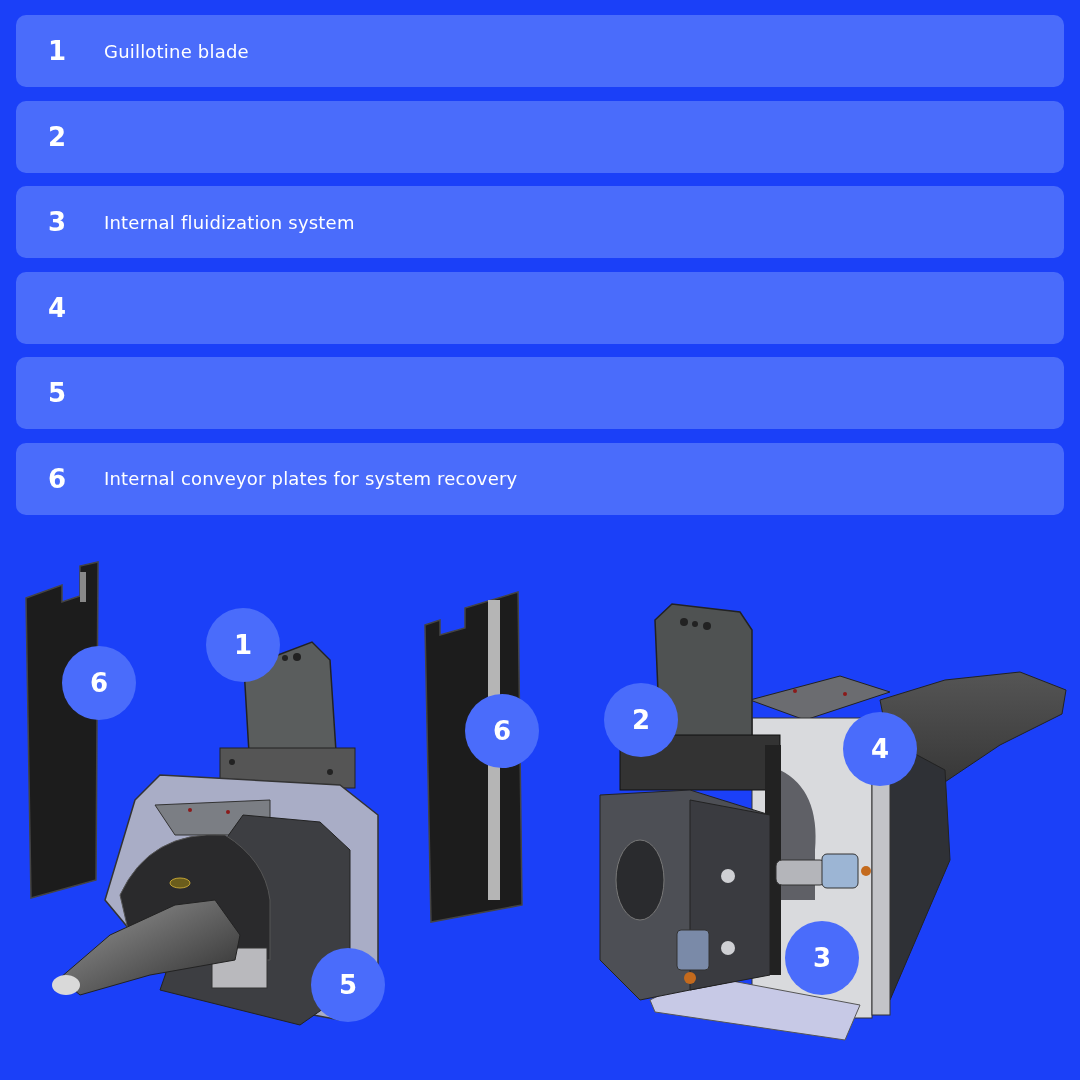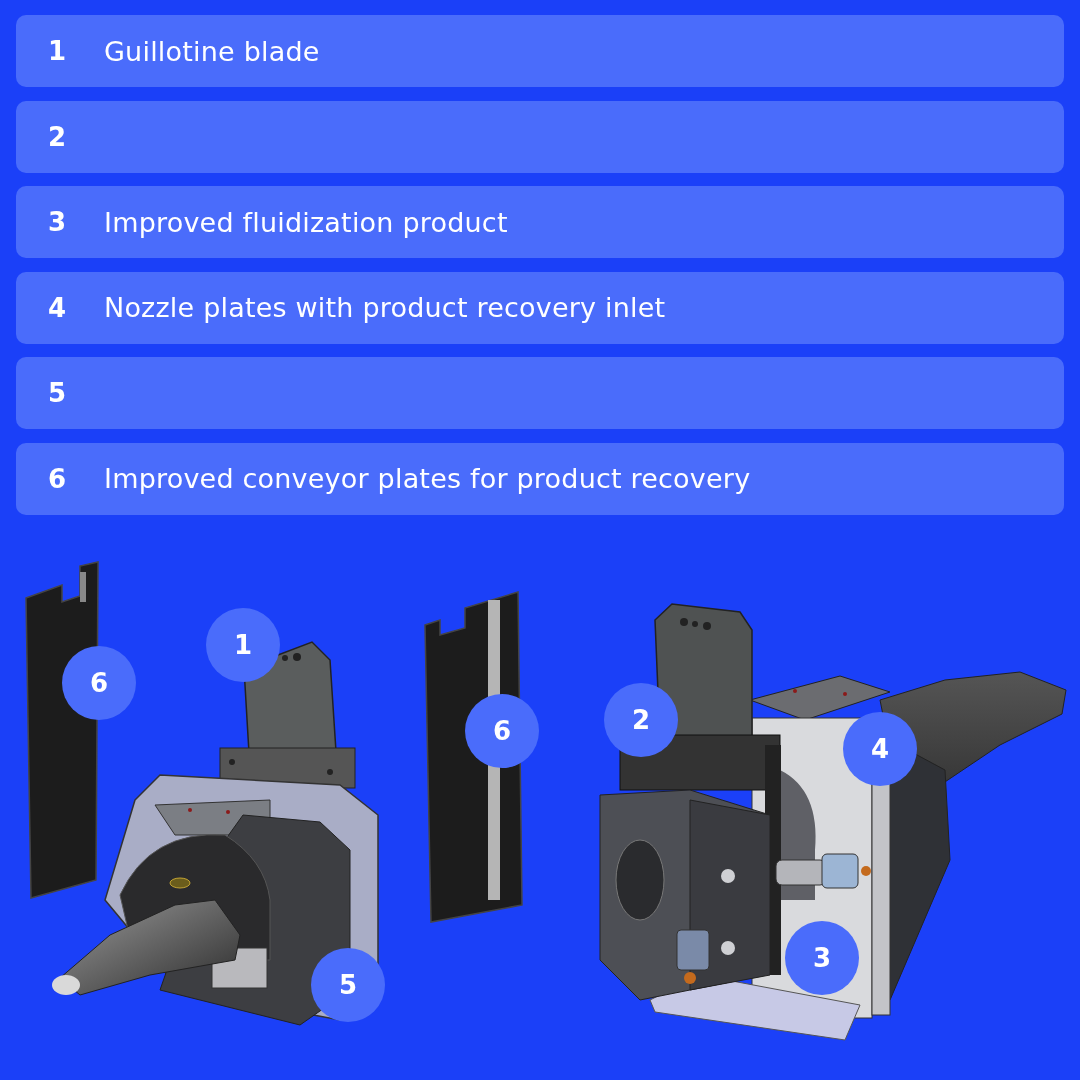--- a/index.html
+++ b/index.html
@@ -1,48 +1,47 @@
 <!DOCTYPE html>
 <html><head>
 <meta charset="utf-8">
 <style>
   html,body{margin:0;padding:0;}
   body{width:1080px;height:1080px;background:#1b40f8;position:relative;overflow:hidden;font-family:"DejaVu Sans","Liberation Sans",sans-serif;}
   .legend{position:absolute;left:16px;top:15px;width:1048px;}
   .row{height:72px;margin-bottom:13.5px;background:#4a6cfb;border-radius:10px;display:flex;align-items:center;color:#fff;}
   .num{width:88px;text-align:left;padding-left:32px;box-sizing:border-box;font-weight:bold;font-size:26px;}
-  .label{font-size:27px;letter-spacing:0.2px;}
+  .label{font-size:18px;letter-spacing:0.2px;}
   .scene{position:absolute;left:0;top:540px;width:1080px;height:540px;}
   .badge{position:absolute;width:74px;height:74px;border-radius:50%;background:#4a6cfb;color:#fff;font-weight:bold;font-size:26px;display:flex;align-items:center;justify-content:center;}
 </style>
 </head>
 <body>
 
 <div class="legend">
   <div class="row">
     <span class="num">1</span>
     <span class="label">Guillotine blade</span>
   </div>
   <div class="row">
     <span class="num">2</span>
   </div>
   <div class="row">
     <span class="num">3</span>
-    <span class="label">Improved fluidization product</span>
+    <span class="label">Internal fluidization system</span>
   </div>
   <div class="row">
     <span class="num">4</span>
-    <span class="label">Nozzle plates with product recovery inlet</span>
   </div>
   <div class="row">
     <span class="num">5</span>
   </div>
   <div class="row">
     <span class="num">6</span>
-    <span class="label">Improved conveyor plates for product recovery</span>
+    <span class="label">Internal conveyor plates for system recovery</span>
   </div>
 </div>
 
 <svg class="scene" viewBox="0 540 1080 540" width="1080" height="540" xmlns="http://www.w3.org/2000/svg">
   <defs>
     <linearGradient id="cone" x1="0" y1="0" x2="1" y2="1">
       <stop offset="0" stop-color="#9a9a9a"></stop>
       <stop offset="1" stop-color="#2b2b2b"></stop>
     </linearGradient>
     <linearGradient id="cone2" x1="0" y1="0" x2="0" y2="1">

